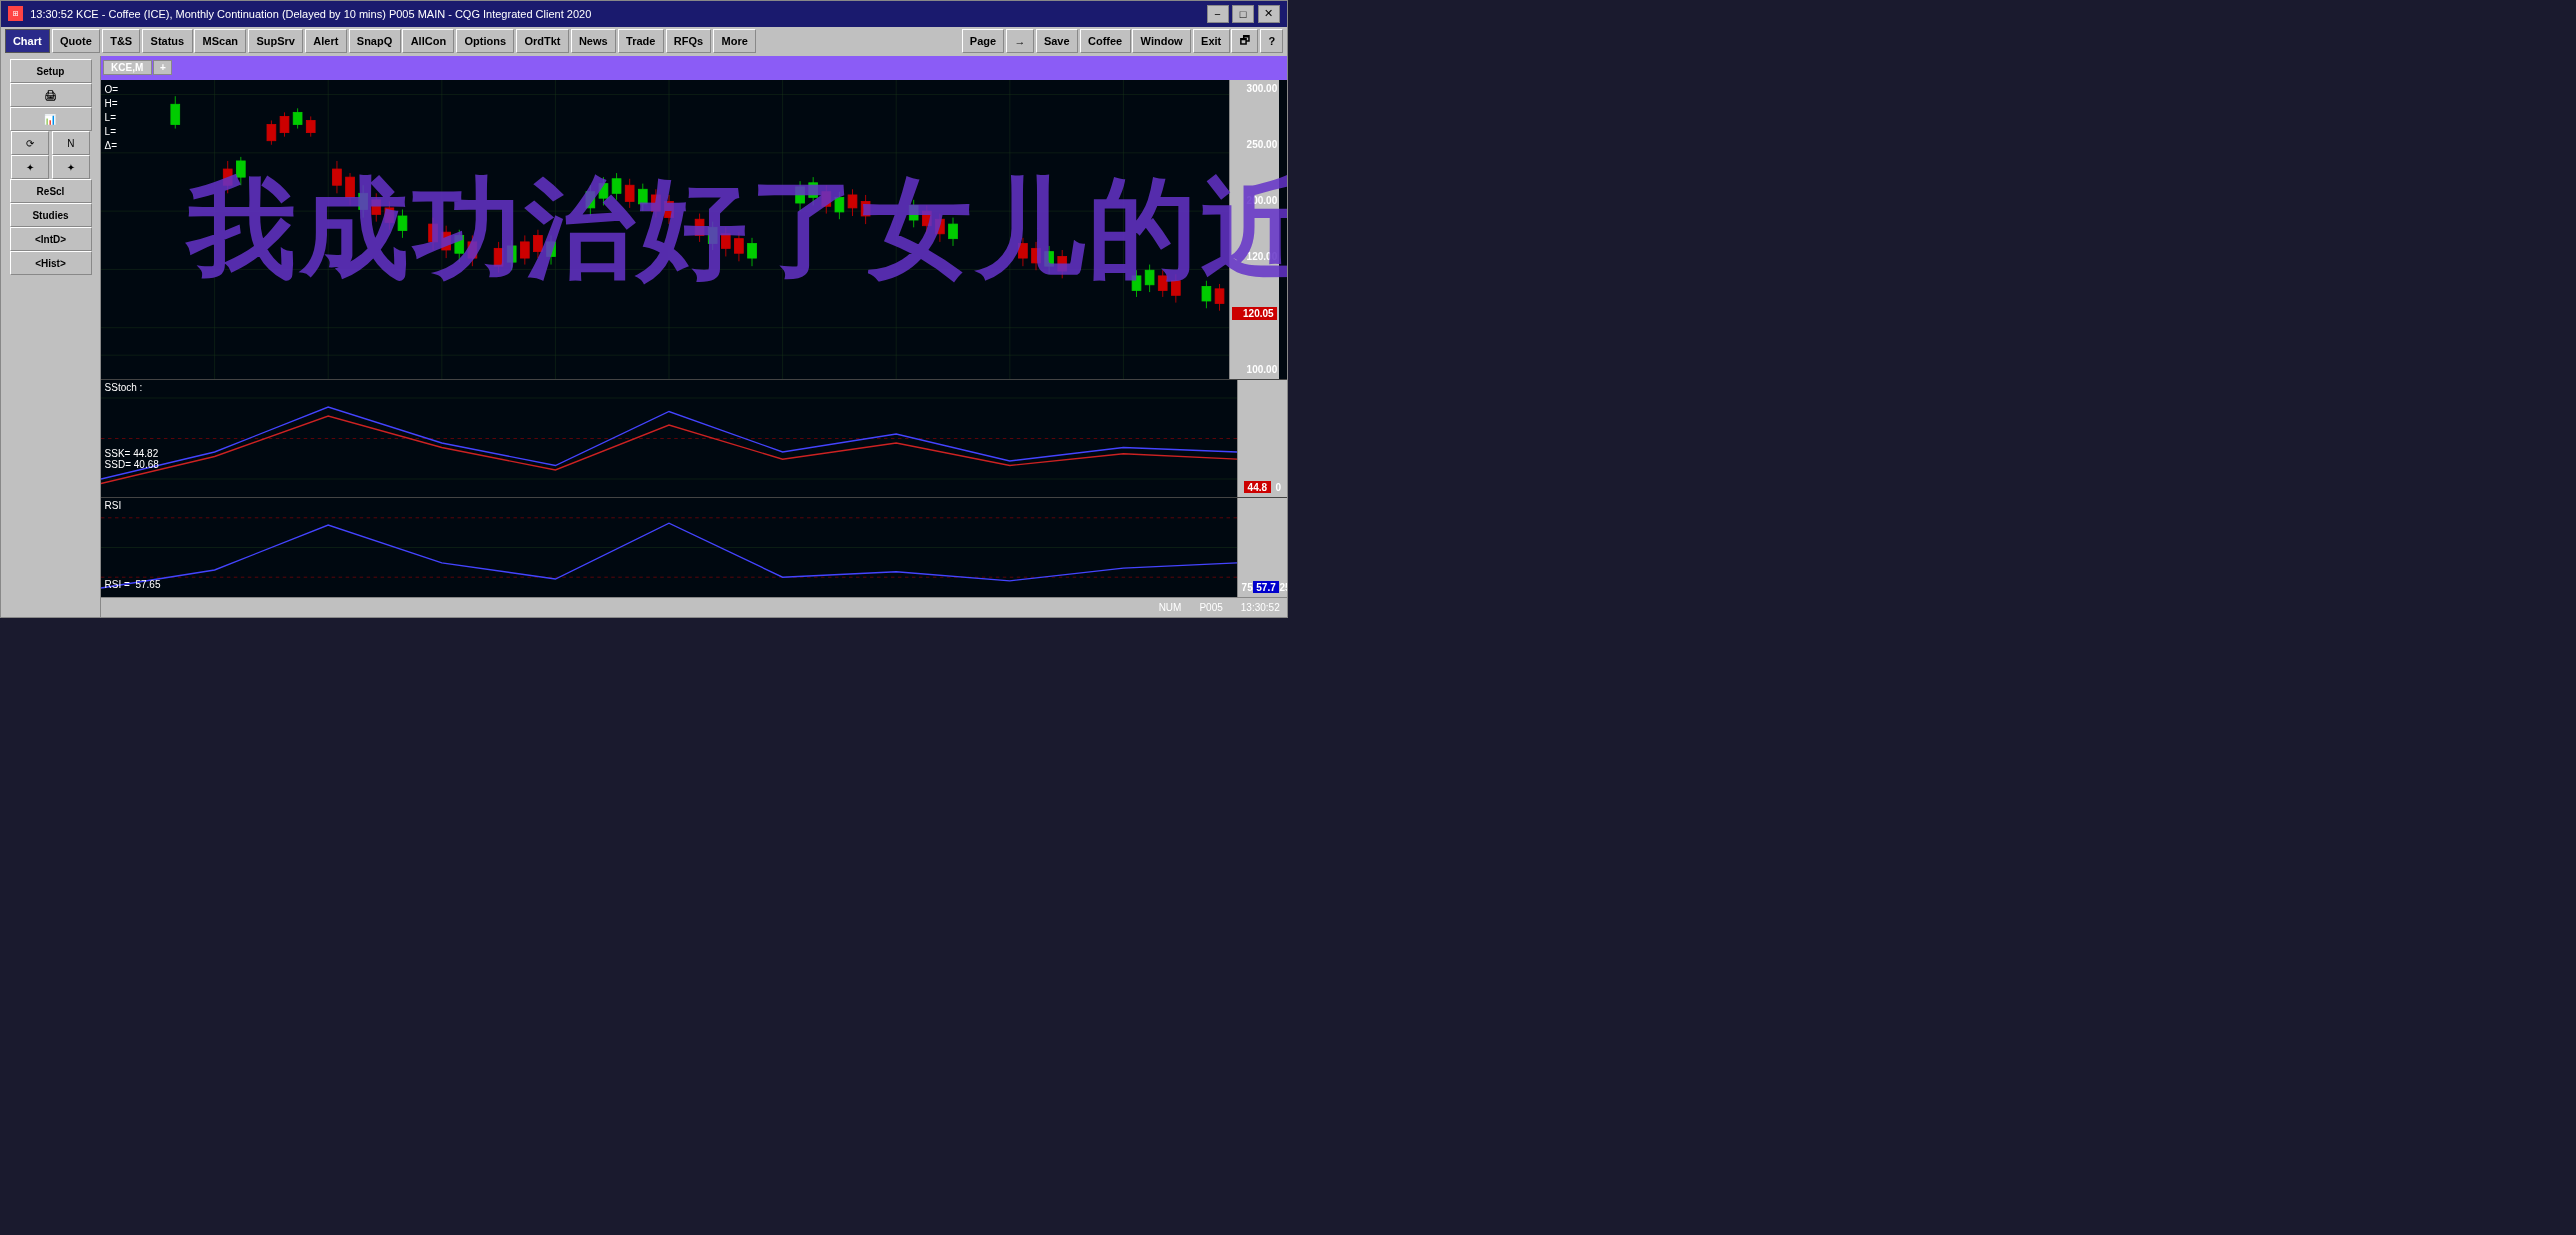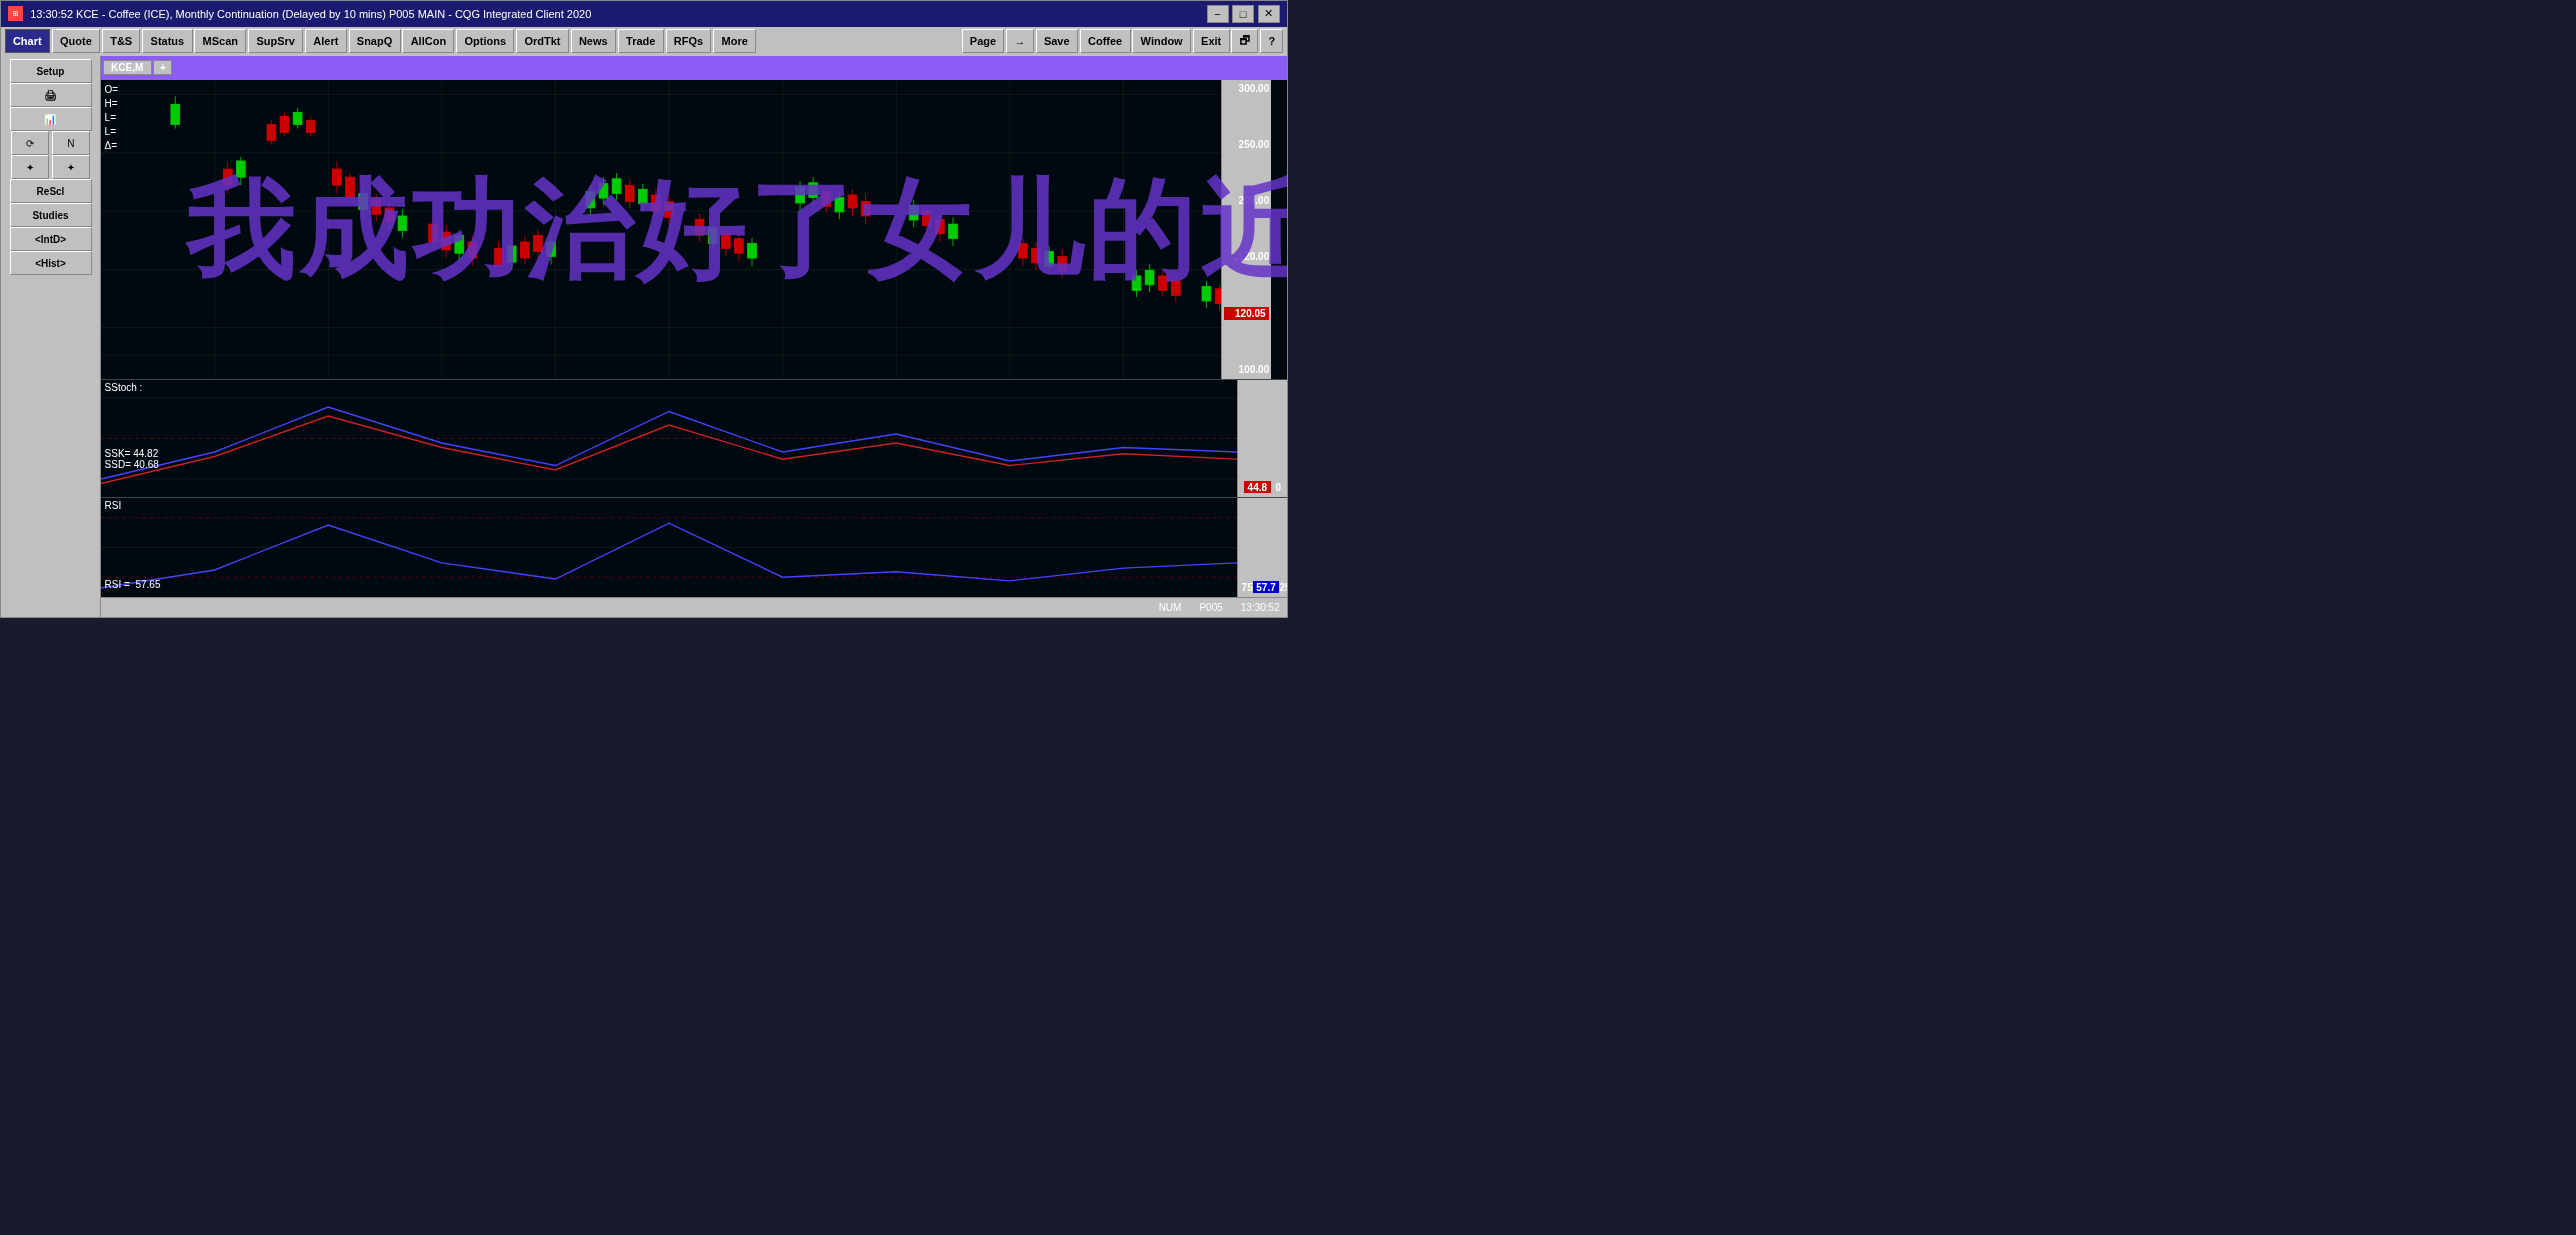--- a/index.html
+++ b/index.html
@@ -191,21 +191,21 @@
       position: absolute;
       top: 3.6px;
       left: 3.6px;
       color: #ffffff;
       font-size: 10px;
       line-height: 1.4;
       z-index: 10;
     }
     .right-axis {
       position: absolute;
-      right: 16px;
+      right: 8px;
       top: 0;
       width: 50px;
       height: 100%;
       background: #c0c0c0;
       border-left: 0.9px solid #888;
       display: flex;
       flex-direction: column;
       justify-content: space-between;
       padding: 3.6px 1.8px;
       font-size: 10px;

